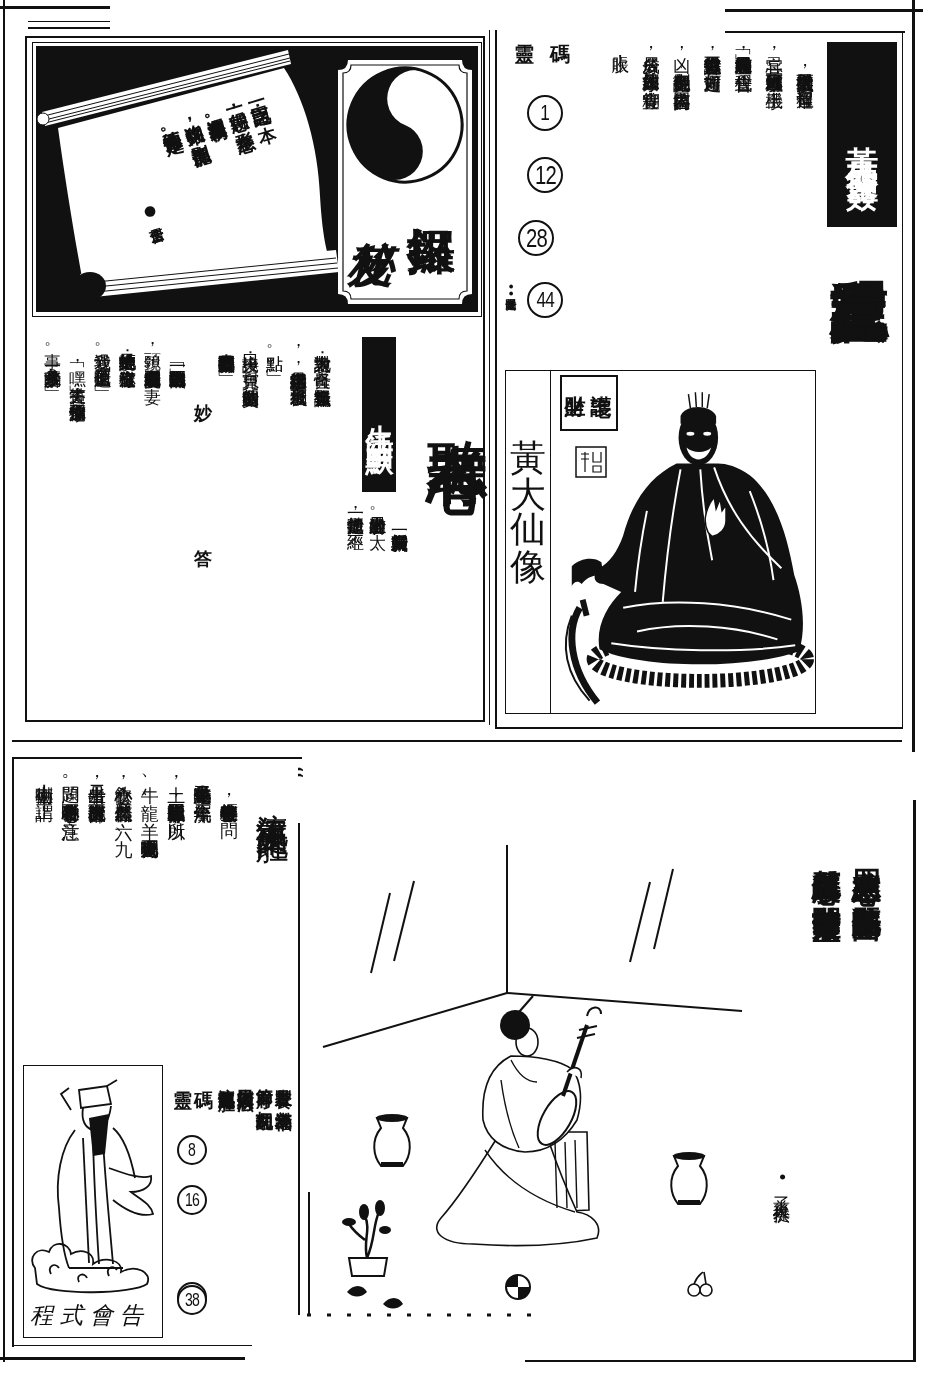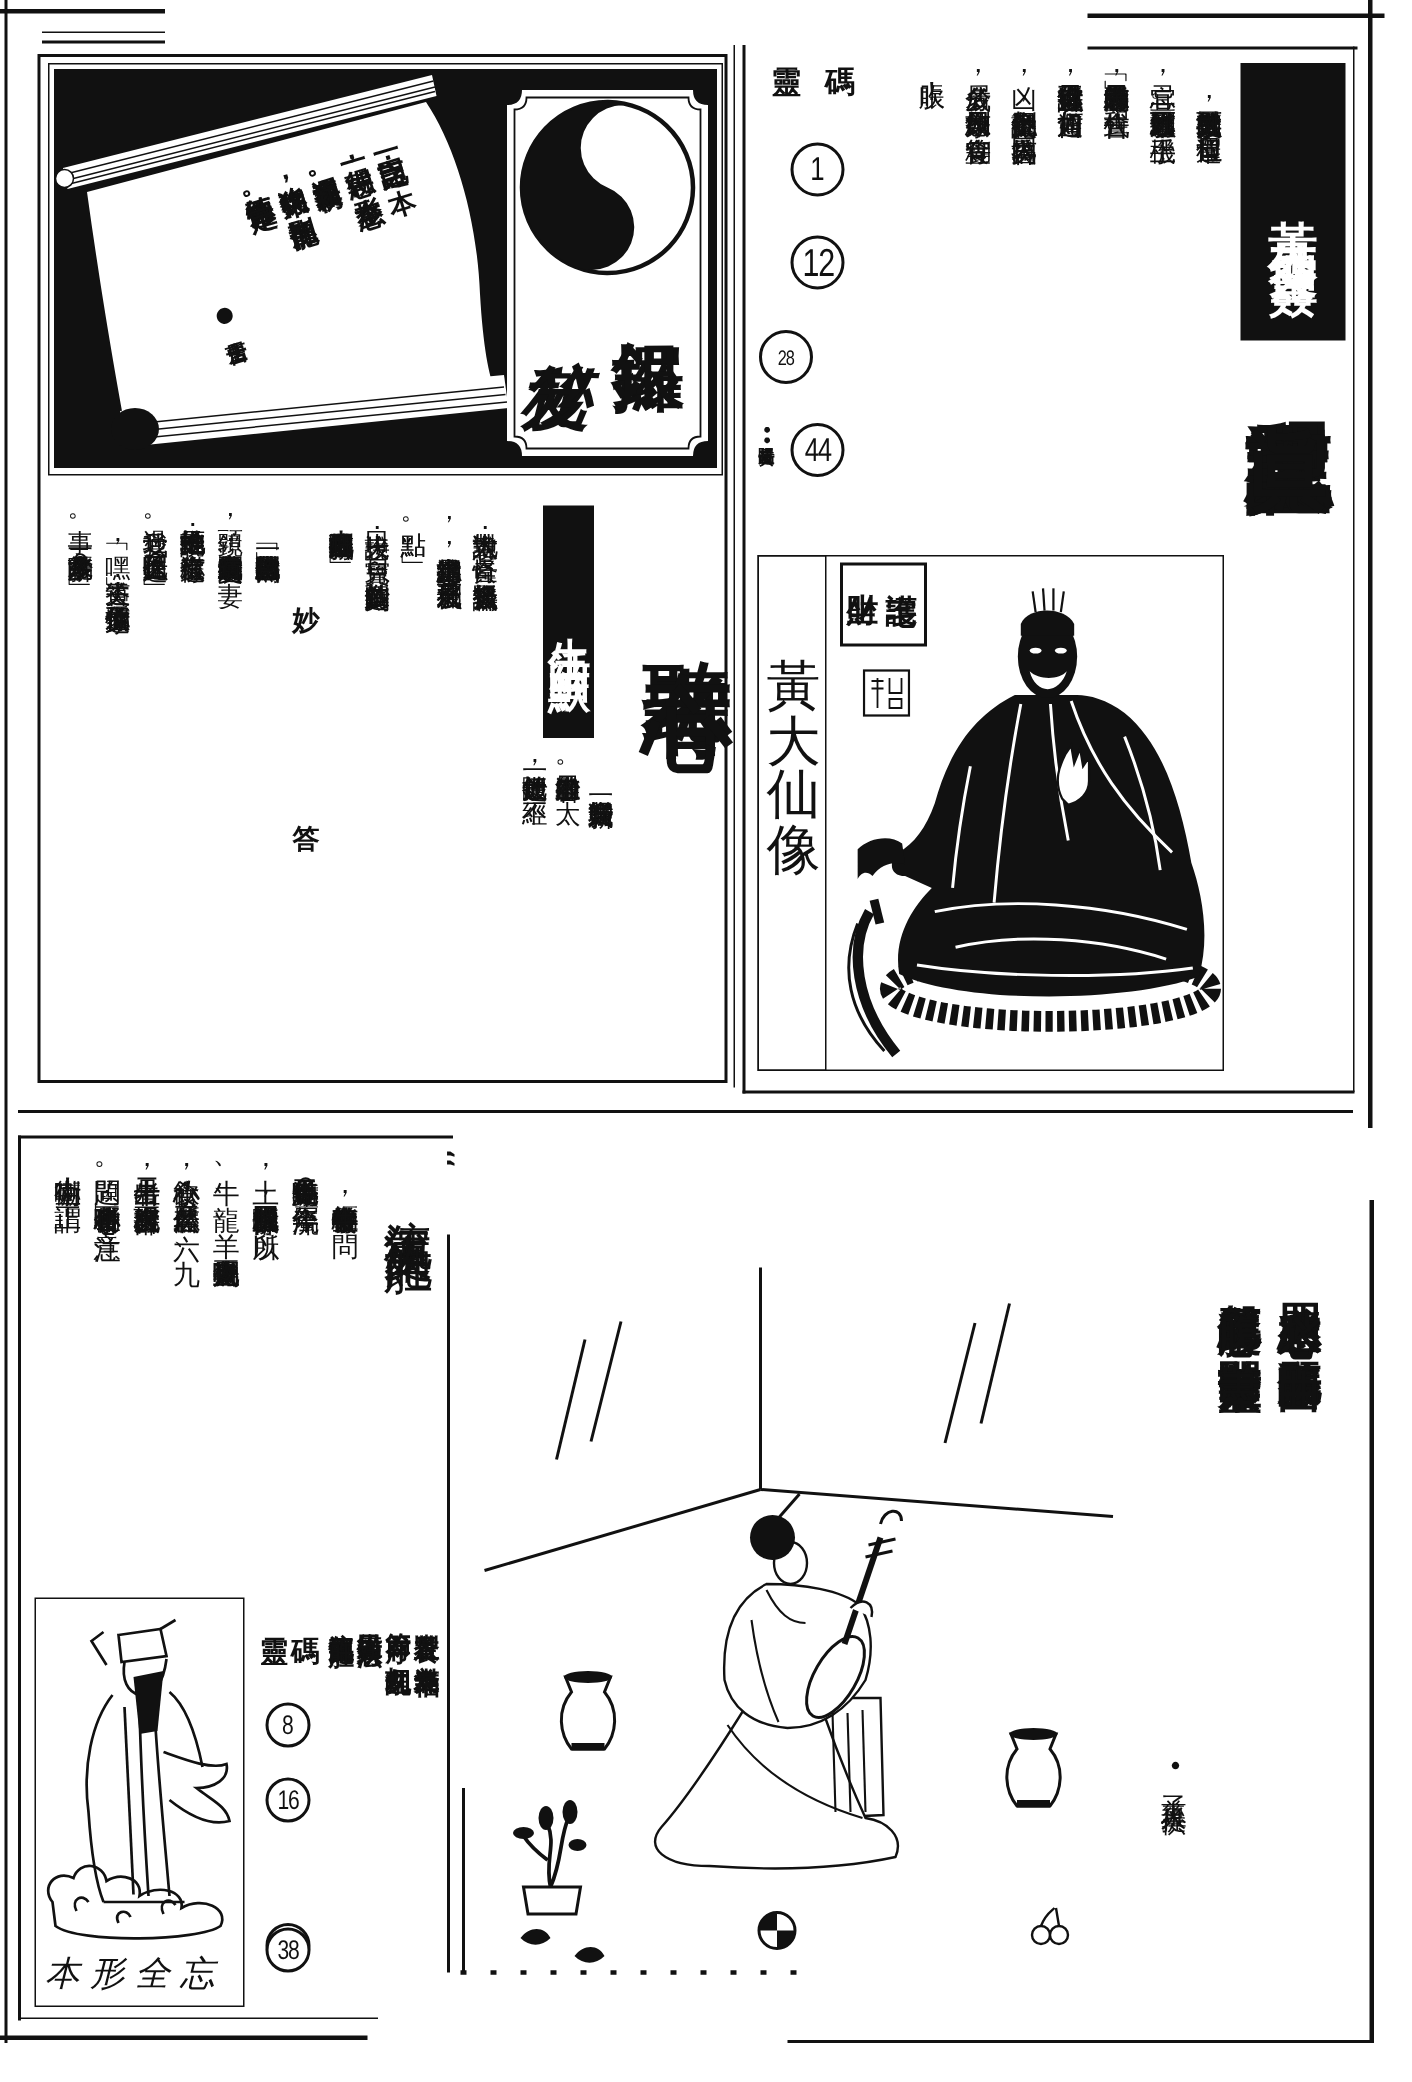--- a/index.html
+++ b/index.html
@@ -98,21 +98,21 @@
 　「嘿，」丈夫答道：「你倆道那家伙干這種
 事。一月能拿多少薪水嗎？」</div>
 
 <div class="a" style="left:514px;top:41px;font-size:20px;letter-spacing:16px;font-weight:bold;white-space:nowrap">靈碼</div>
 <div class="circ" style="left:527px;top:95px;width:36px;height:36px;font-size:22px">
     <span>1</span>
   </div>
 <div class="circ" style="left:527px;top:157px;width:36px;height:36px;font-size:26px">
     <span>12</span>
   </div>
-<div class="circ" style="left:506px;top:220px;width:36px;height:36px;font-size:14px">
+<div class="circ" style="left:518px;top:220px;width:36px;height:36px;font-size:26px">
     <span>28</span>
   </div>
 <div class="circ" style="left:527px;top:282px;width:36px;height:36px;font-size:22px">
     <span>44</span>
   </div>
 <div class="a v" style="left:503px;top:283px;width:14px;height:90px;font-size:11px;line-height:14px;font-weight:bold">•眞陽道長•</div>
 
 <div class="a v" style="left:604px;top:43px;width:216px;height:330px;font-size:17.5px;line-height:30.8px">　大事可以尋求籤文的指引，但日常運程
 宜忌，一本通勝已經可以幫到你。手機上
 的通勝有「帶銀宜忌滿天星」，程式會告
@@ -190,21 +190,21 @@
       <path d="M46 200 L100 200"></path>
     <path d="M86 100 C100 105 118 112 128 108 C130 118 120 124 108 124 C118 132 128 136 130 146 C116 150 100 140 90 132"></path>
     <path d="M48 42 L38 26 L46 20"></path>
     <path d="M12 200 C4 190 14 178 26 184 C30 172 46 174 48 186 C58 180 72 184 70 196 C82 188 100 192 98 204 C112 196 130 204 124 216 C110 226 30 228 14 216 Z"></path>
     <path d="M28 206 C24 198 32 194 36 200"></path>
       <path d="M86 208 C82 200 90 196 94 202"></path>
       <path d="M56 214 C52 206 62 204 64 210"></path>
   </g>
   <path d="M66 50 L86 46 L82 86 L70 88 Z" fill="#111"></path>
 </svg>
-<div class="a serif" style="left:30px;top:1300px;width:128px;font-size:23px;letter-spacing:7px;font-style:italic;white-space:nowrap">本形全忘</div>
+<div class="a serif" style="left:30px;top:1300px;width:128px;font-size:23px;letter-spacing:7px;font-style:italic;white-space:nowrap">程式會告</div>
 
 <div class="a v serif" style="left:217px;top:1075px;width:76px;height:170px;font-size:17px;line-height:19px;letter-spacing:1px;font-weight:bold">豐衣足食　美滿幸福
 節節有序　切勿亂理
 病從口入須有法
 流年運來更飽肚</div>
 <div class="a serif" style="left:173px;top:1088px;font-size:19px;letter-spacing:2px;font-weight:900;white-space:nowrap">靈碼</div>
 <div class="circ" style="left:177px;top:1135px;width:30px;height:30px;font-size:18px">
     <span>8</span>
   </div>
 <div class="circ" style="left:177px;top:1185px;width:30px;height:30px;font-size:18px">

